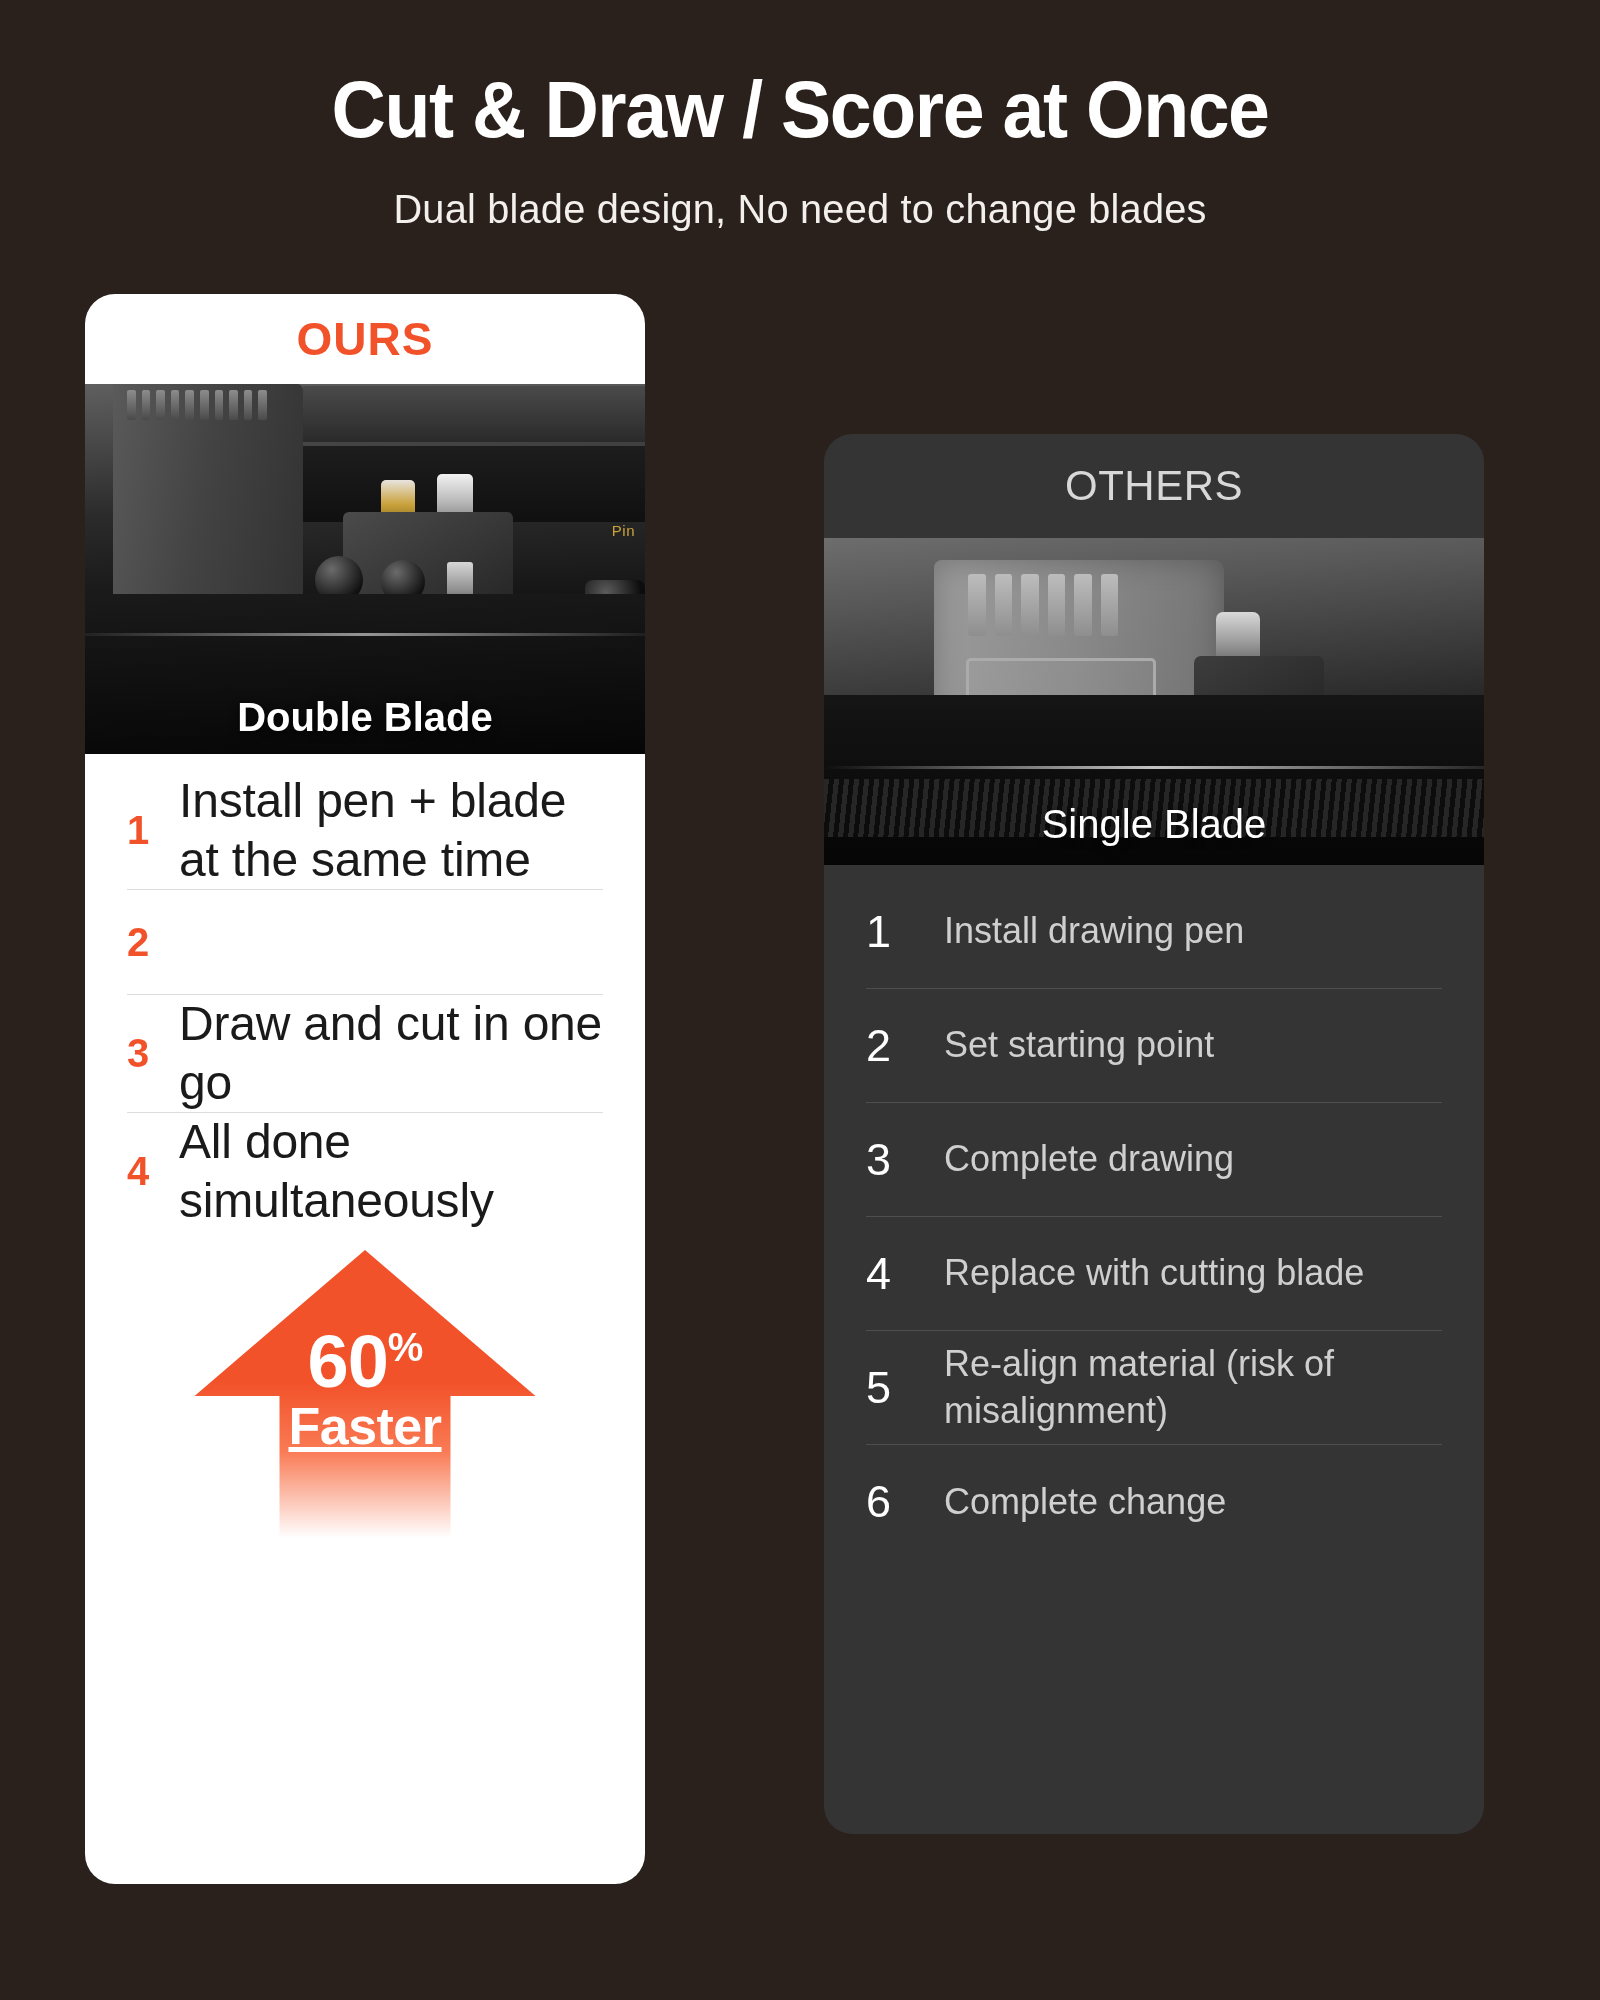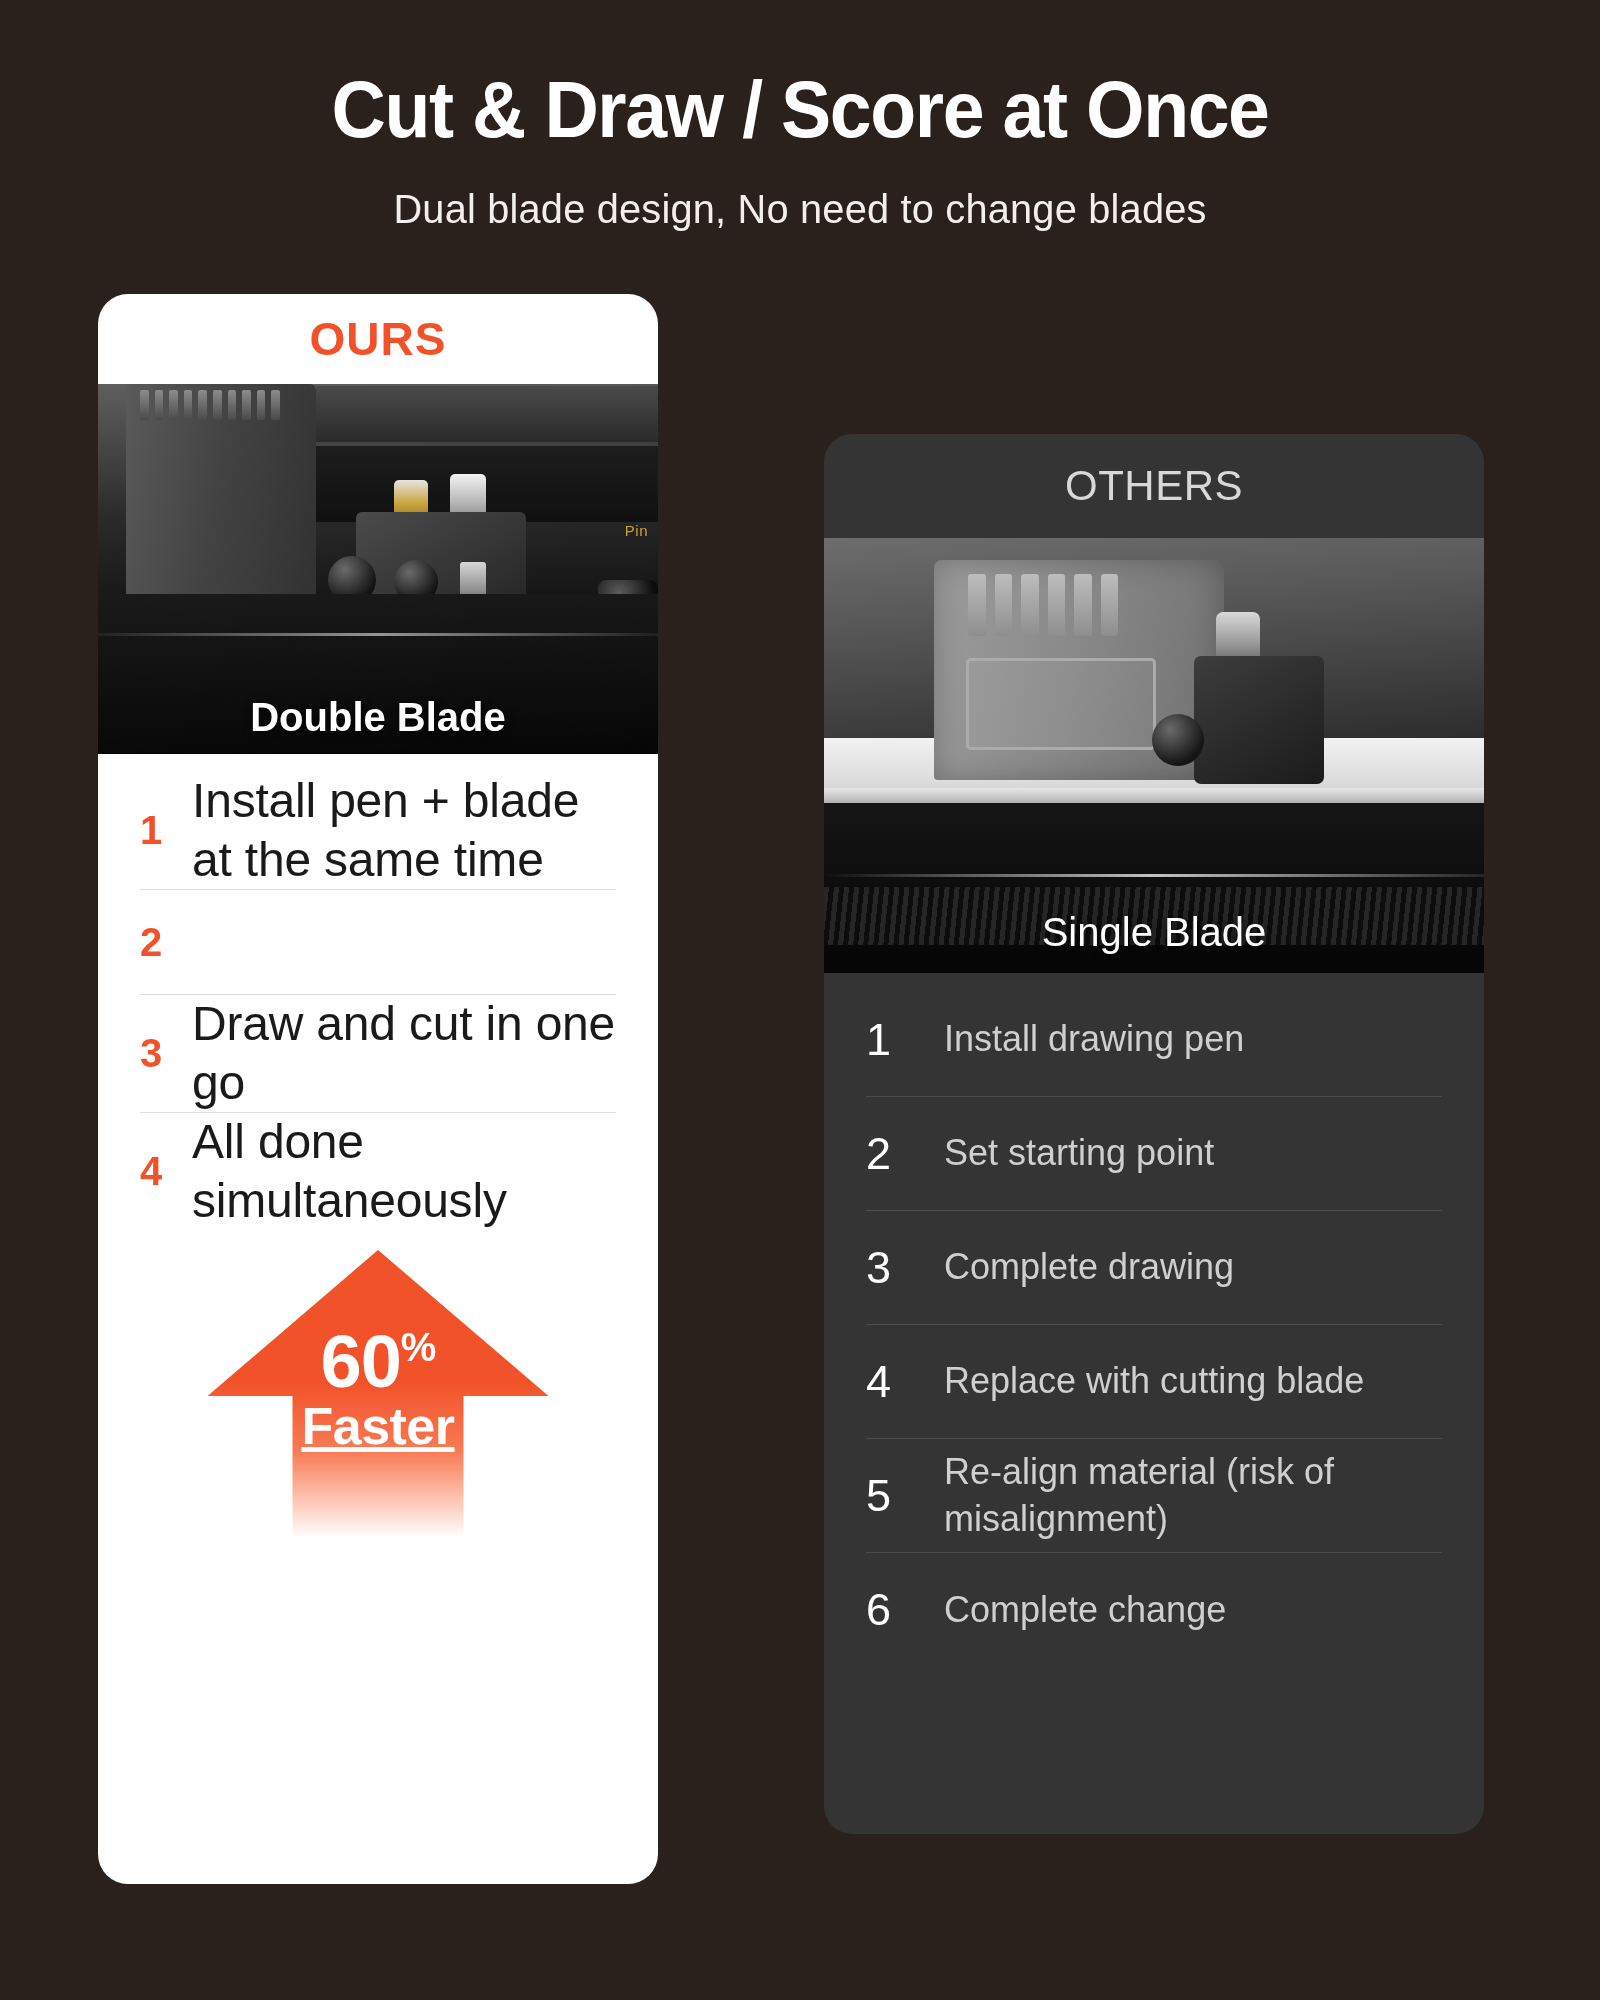--- a/index.html
+++ b/index.html
@@ -46,21 +46,21 @@
   }
   .others-head {
     height:104px;
     display:flex; align-items:center; justify-content:center;
   }
   .others-head-label {
     font-size:42px; color:#D8D8D8; font-weight:400; letter-spacing:0.5px;
   }
   .others-photo {
     position:relative;
-    height:435px;
+    height:327px;
     background:
       linear-gradient(175deg,#6d6d6d 0%,#585858 18%,#3a3a3a 42%,#1e1e1e 64%,#121212 100%);
     overflow:hidden;
   }
   
   .gm-body {
     position:absolute; left:110px; top:22px; width:290px; height:220px;
     background:linear-gradient(100deg,#9c9c9c,#8a8a8a 45%,#707070);
     border-radius:8px 10px 4px 4px;
     box-shadow:inset 0 0 30px rgba(0,0,0,.25);
@@ -124,21 +124,21 @@
     width:78px; flex:0 0 78px;
     font-size:45px; font-weight:400; color:#FFFFFF; text-align:left;
   }
   .row-o .txt {
     font-size:36px; color:#CFCFCF; font-weight:400; line-height:1.28;
   }
 
   
   .card-ours {
     position:absolute;
-    left:98px; top:294px;
+    left:85px; top:294px;
     width:560px; height:1590px;
     background:#FFFFFF;
     border-radius:30px;
     overflow:hidden;
     z-index:2;
   }
   .ours-head { height:90px; display:flex; align-items:center; justify-content:center; }
   .ours-head-label {
     font-size:46px; font-weight:bold; color:#F2522A; letter-spacing:1px;
   }

